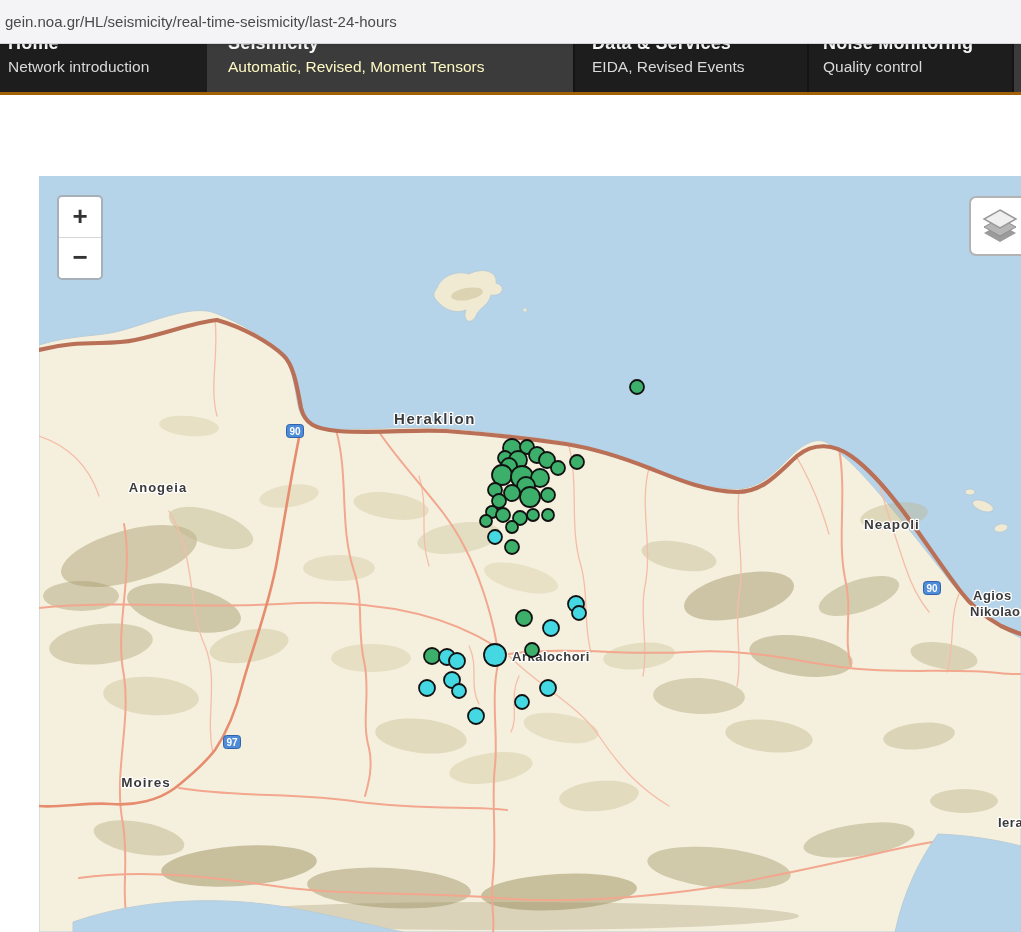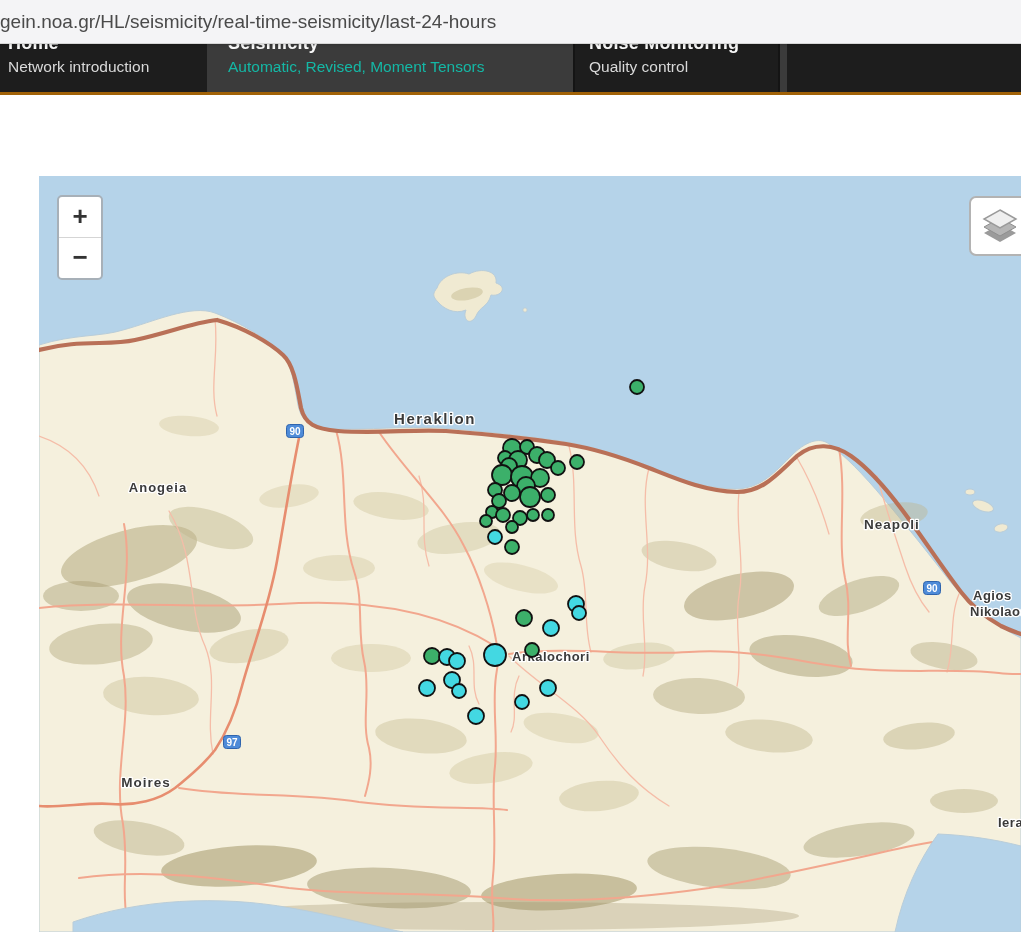--- a/index.html
+++ b/index.html
@@ -16,30 +16,30 @@
   .nav-item{position:relative;height:100%;box-sizing:border-box;cursor:pointer}
   .nav-item.active{background:#3b3b3b}
   .nav-item.bordered{border-left:2px solid #141414}
   .nav-title{
     position:absolute;top:33px;font-size:18px;font-weight:700;color:#fafafa;
     white-space:nowrap;letter-spacing:.2px;
   }
   .nav-sub{
     position:absolute;top:58px;font-size:15.5px;color:#d9d9d9;white-space:nowrap;
   }
-  .nav-item.active .nav-sub{color:#14b8a6}
+  .nav-item.active .nav-sub{color:#fef9c3}
   .nav-sliver{width:9px;background:#3b3b3b;border-left:2px solid #141414;box-sizing:border-box}
 
   
   .urlbar{
     position:absolute;top:0;left:0;width:1021px;height:43px;background:#f4f4f6;
     z-index:5;display:flex;align-items:center;
     border-bottom:1px solid #d6d6d6;box-shadow:0 1px 3px rgba(0,0,0,.18);
   }
-  .urlbar span{font-size:19px;color:#4a4a4a;white-space:nowrap}
+  .urlbar span{padding-left:5px;font-size:15px;color:#4a4a4a;white-space:nowrap}
 
   
   .map{
     position:absolute;left:39px;top:176px;width:982px;height:756px;
     background:#b5d3e9;overflow:hidden;cursor:grab;
   }
   .map svg.base{position:absolute;left:0;top:0}
 
   .sea{fill:#b5d3e9}
   .seapatch{fill:#b5d3e9;stroke:#b9cdd9;stroke-width:1}
@@ -79,20 +79,24 @@
 <body>
 
 <div class="nav">
   <div class="nav-item" style="width:207px">
     <div class="nav-title" style="left:8px">Home</div>
     <div class="nav-sub" style="left:8px">Network introduction</div>
   </div>
   <div class="nav-item active" style="width:366px">
     <div class="nav-title" style="left:21px">Seismicity</div>
     <div class="nav-sub" style="left:21px">Automatic, Revised, Moment Tensors</div>
+  </div>
+  <div class="nav-item bordered" style="width:234px">
+    <div class="nav-title" style="left:17px">Data &amp; Services</div>
+    <div class="nav-sub" style="left:17px">EIDA, Revised Events</div>
   </div>
   <div class="nav-item bordered" style="width:205px">
     <div class="nav-title" style="left:14px">Noise Monitoring</div>
     <div class="nav-sub" style="left:14px">Quality control</div>
   </div>
   <div class="nav-sliver"></div>
 </div>
 
 <div class="urlbar">
   <span>gein.noa.gr/HL/seismicity/real-time-seismicity/last-24-hours</span>

